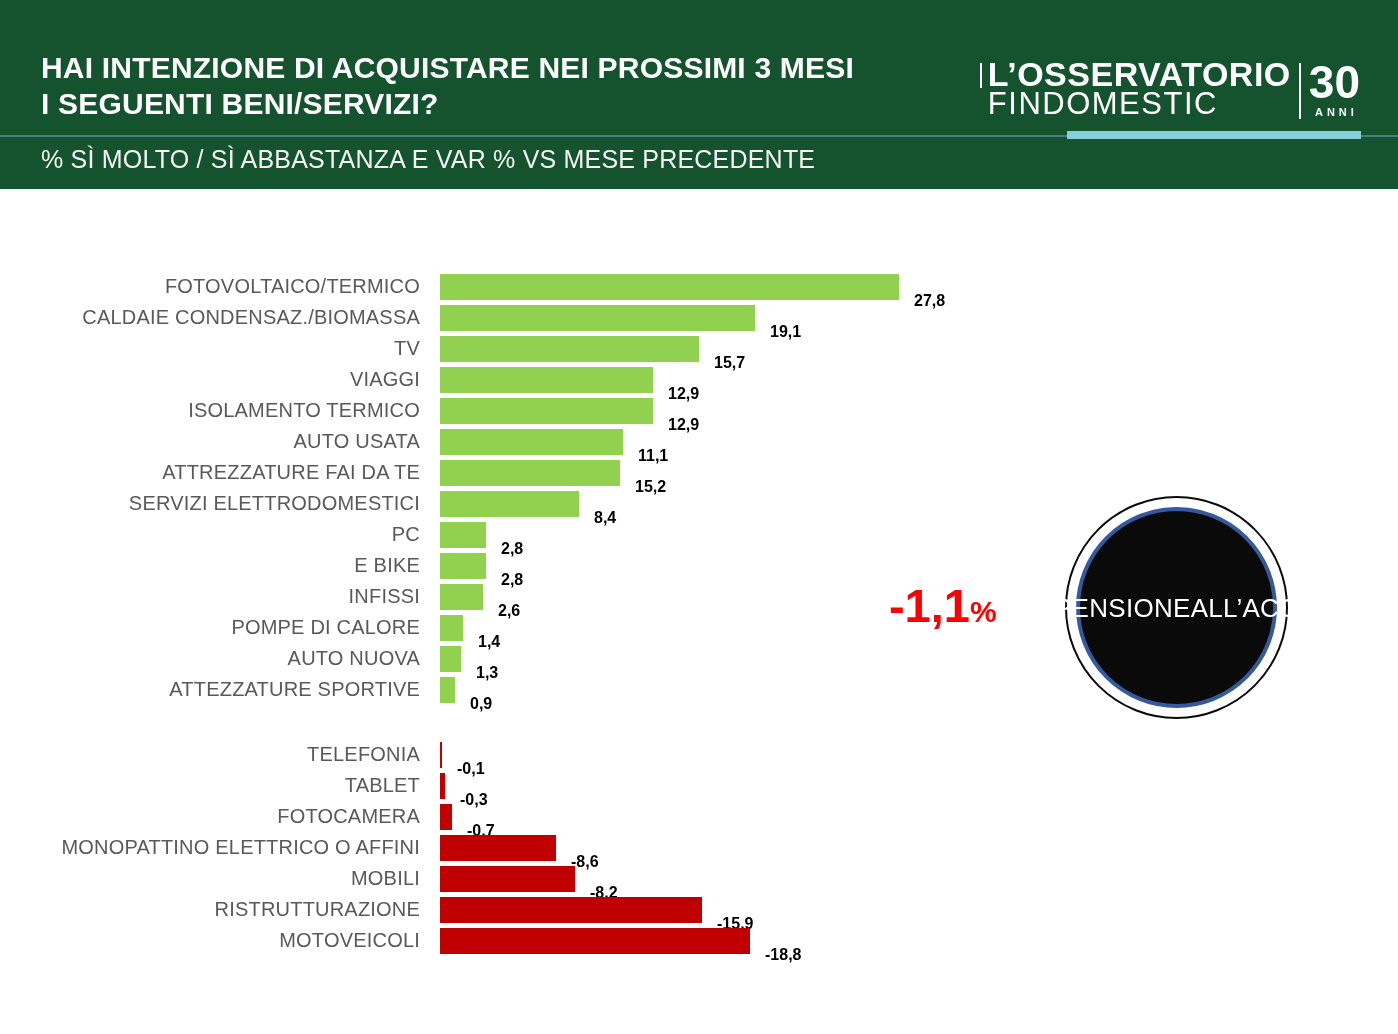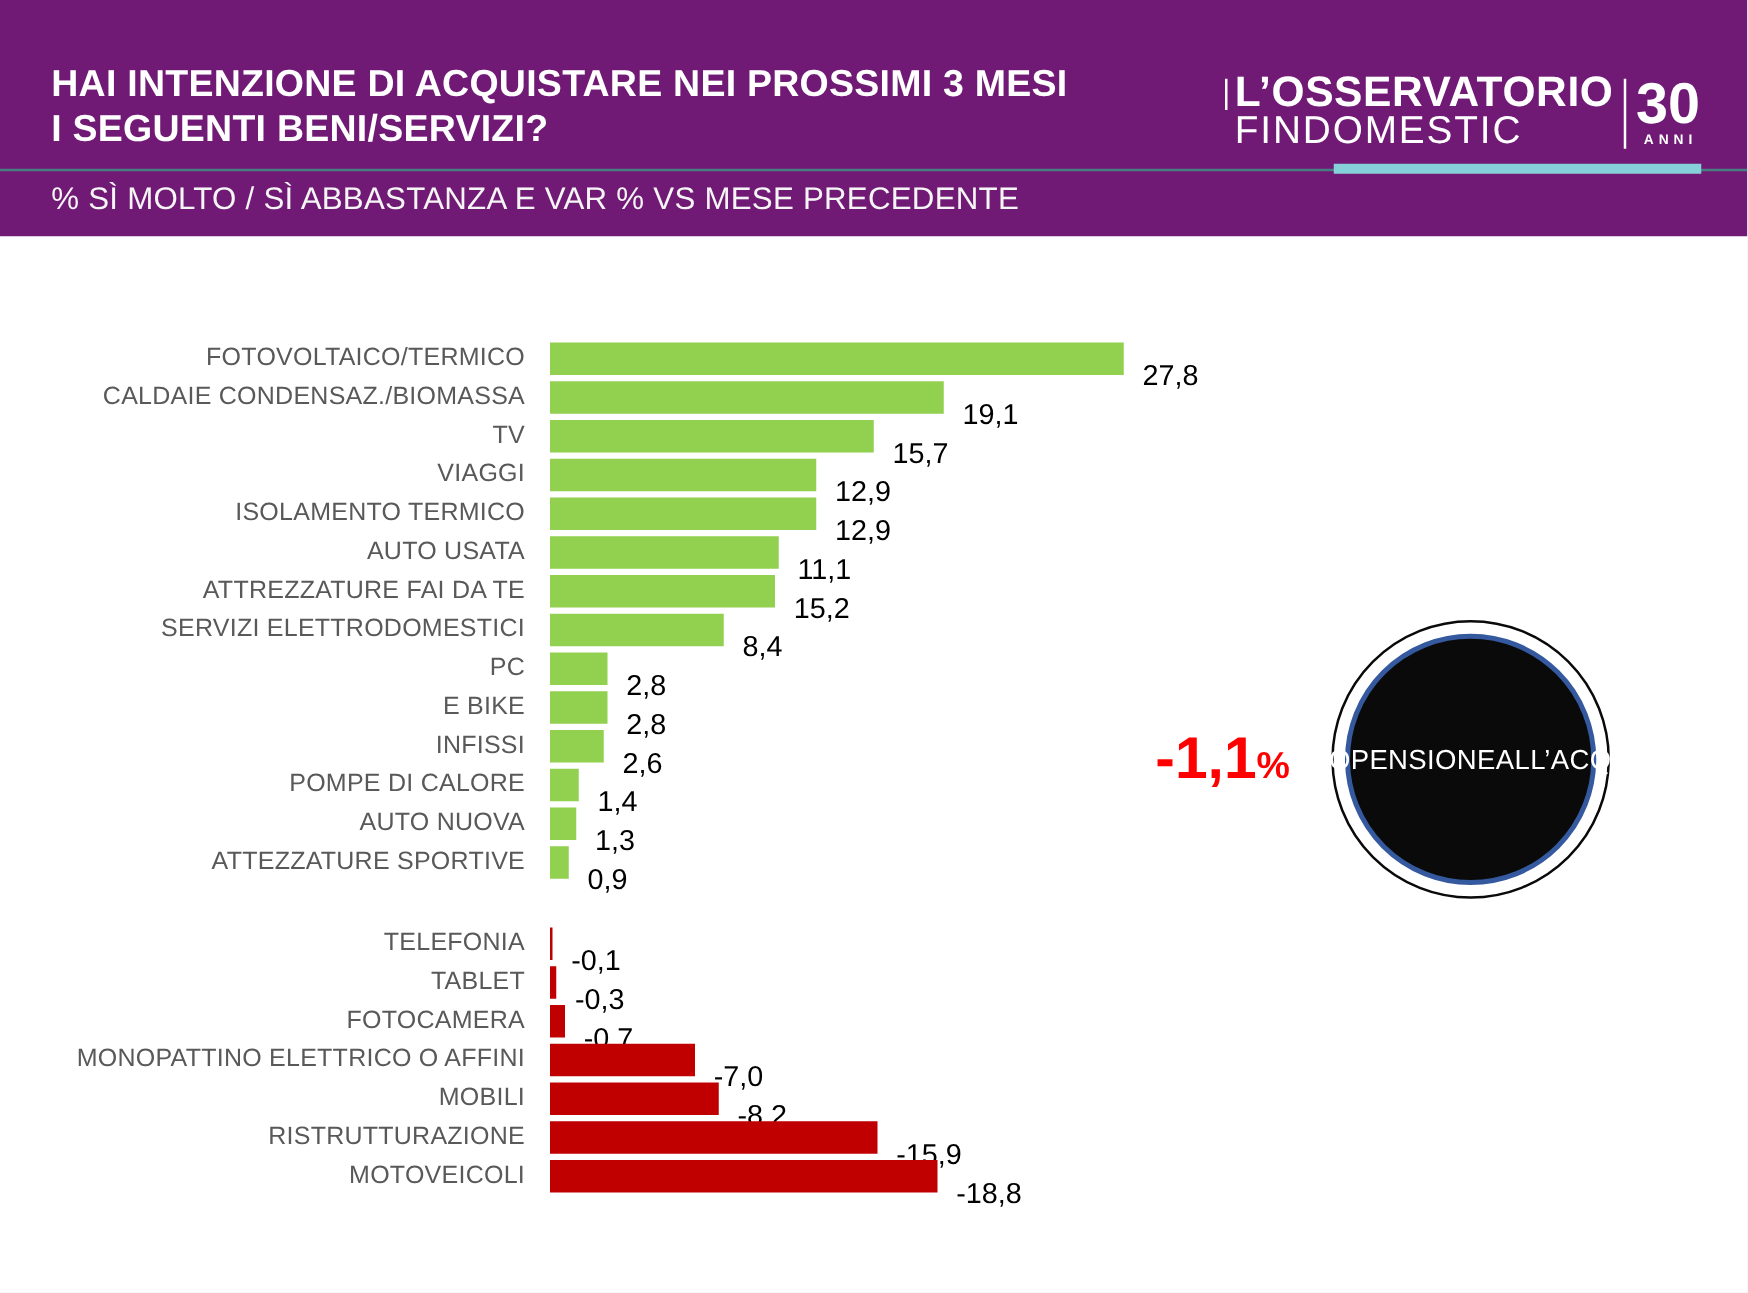--- a/index.html
+++ b/index.html
@@ -10,21 +10,21 @@
     position:relative;
     width:1398px; height:1034px;
     background:#ffffff;
     overflow:hidden;
     outline:1px solid #dcdcdc;
   }
 
   
   .header {
     position:absolute; top:0; left:0; width:1398px; height:189px;
-    background:#701a75;
+    background:#14532d;
   }
   .title {
     position:absolute; left:41px; top:50px;
     color:#ffffff; font-weight:700; font-size:30px; line-height:36px;
     letter-spacing:0.2px;
   }
   .header-divider {
     position:absolute; left:0; top:135px; width:1398px; height:2px;
     background:#4a7d82;
   }
@@ -60,21 +60,21 @@
   .section-negative { margin-top:34px; }
   .bar-row { display:flex; align-items:center; height:31px; }
   .bar-label {
     width:420px; text-align:right; flex:0 0 420px;
     color:#595959; font-size:20px; letter-spacing:0.2px;
     white-space:nowrap;
   }
   .bar-area { display:flex; align-items:center; margin-left:20px; }
   .bar { height:26px; flex:0 0 auto; }
   .bar-value {
-    margin-left:15px; color:#000000; font-weight:400; font-size:23px;
+    margin-left:15px; color:#000000; font-weight:700; font-size:16px;
     white-space:nowrap;
     margin-top:28px;
   }
 
   
   .badge {
     position:absolute; left:1065px; top:496px;
     width:223px; height:223px;
     border:2px solid #0a0a0a; border-radius:50%;
     background:#ffffff;
@@ -83,21 +83,21 @@
   .badge-inner {
     width:201px; height:201px;
     border:4px solid #35599e; border-radius:50%;
     background:#0a0a0a;
     display:flex; flex-direction:row; align-items:center; justify-content:center;
     text-align:center;
   }
   .badge-value-line { font-weight:700; margin-bottom:4px; }
   .badge-value { font-size:47px; }
   .badge-percent { font-size:30px; }
-  .badge-label { color:#ffffff; font-size:22px; line-height:32px; letter-spacing:0.3px; }
+  .badge-label { color:#ffffff; font-size:26px; line-height:32px; letter-spacing:0.3px; }
 </style>
 </head>
 <body>
 
 <div class="slide">
 
   <div class="header">
     <div class="title">
       <div>HAI INTENZIONE DI ACQUISTARE NEI PROSSIMI 3 MESI</div>
       <div>I SEGUENTI BENI/SERVIZI?</div>
@@ -242,21 +242,21 @@
     <div class="bar-label">FOTOCAMERA</div>
     <div class="bar-area">
       <div class="bar" style="width: 12px; background: rgb(192, 0, 0);"></div>
       <div class="bar-value">-0,7</div>
     </div>
   </div>
         <div class="bar-row">
     <div class="bar-label">MONOPATTINO ELETTRICO O AFFINI</div>
     <div class="bar-area">
       <div class="bar" style="width: 116px; background: rgb(192, 0, 0);"></div>
-      <div class="bar-value">-7,0</div>
+      <div class="bar-value">-8,6</div>
     </div>
   </div>
         <div class="bar-row">
     <div class="bar-label">MOBILI</div>
     <div class="bar-area">
       <div class="bar" style="width: 135px; background: rgb(192, 0, 0);"></div>
       <div class="bar-value">-8,2</div>
     </div>
   </div>
         <div class="bar-row">

